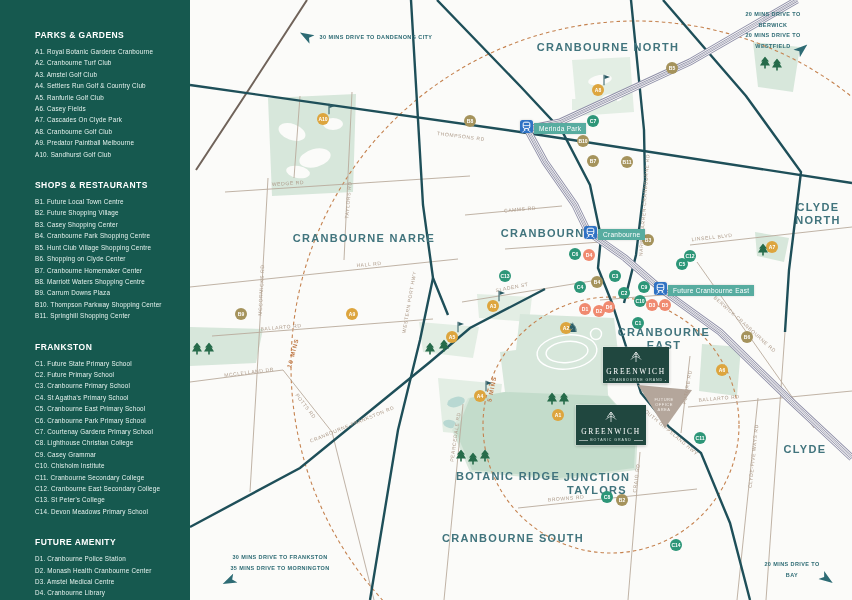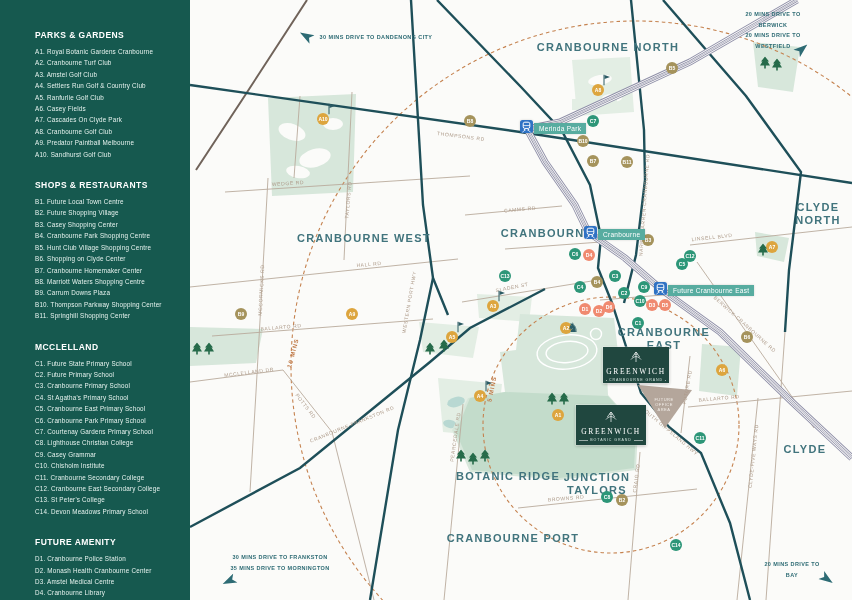--- a/index.html
+++ b/index.html
@@ -134,31 +134,31 @@
     <use href="#railA" class="rl4"></use>
       <use href="#railB" class="rl4"></use>
     <use href="#railA" class="rl5"></use>
       <use href="#railB" class="rl5"></use>
 
     <path class="future-tri" d="M638,385 L692,390 L665,428 Z"></path>
   </svg>
 
   <div class="overlays" id="overlays">
       <div class="region-label" style="left: 608px; top: 47px;">CRANBOURNE NORTH</div>
-      <div class="region-label" style="left: 364px; top: 238px;">CRANBOURNE WEST</div>
+      <div class="region-label" style="left: 364px; top: 238px;">CRANBOURNE NARRE</div>
       <div class="region-label" style="left: 547px; top: 233px;">CRANBOURNE</div>
       <div class="region-label" style="left: 818px; top: 214px;">CLYDE
 NORTH</div>
       <div class="region-label" style="left: 664px; top: 339px;">CRANBOURNE
 EAST</div>
       <div class="region-label" style="left: 805px; top: 449px;">CLYDE</div>
       <div class="region-label" style="left: 508px; top: 476px;">BOTANIC RIDGE</div>
       <div class="region-label" style="left: 597px; top: 484px;">JUNCTION
 TAYLORS</div>
-      <div class="region-label" style="left: 513px; top: 538px;">CRANBOURNE PORT</div>
+      <div class="region-label" style="left: 513px; top: 538px;">CRANBOURNE SOUTH</div>
       <div class="road-label" style="left: 461px; top: 136px; transform: translate(-50%, -50%) rotate(7deg);">THOMPSONS RD</div>
       <div class="road-label" style="left: 288px; top: 183px; transform: translate(-50%, -50%) rotate(-4deg);">WEDGE RD</div>
       <div class="road-label" style="left: 348px; top: 200px; transform: translate(-50%, -50%) rotate(-85deg);">TAYLORS RD</div>
       <div class="road-label" style="left: 520px; top: 209px; transform: translate(-50%, -50%) rotate(-5deg);">CAMMS RD</div>
       <div class="road-label" style="left: 369px; top: 264px; transform: translate(-50%, -50%) rotate(-5deg);">HALL RD</div>
       <div class="road-label" style="left: 261px; top: 290px; transform: translate(-50%, -50%) rotate(-87deg);">MCCORMICKS RD</div>
       <div class="road-label" style="left: 409px; top: 302px; transform: translate(-50%, -50%) rotate(-80deg);">WESTERN PORT HWY</div>
       <div class="road-label" style="left: 281px; top: 327px; transform: translate(-50%, -50%) rotate(-5deg);">BALLARTO RD</div>
       <div class="road-label" style="left: 512px; top: 287px; transform: translate(-50%, -50%) rotate(-11deg);">SLADEN ST</div>
       <div class="road-label" style="left: 644px; top: 205px; transform: translate(-50%, -50%) rotate(-86deg);">NARRE WARREN-CRANBOURNE RD</div>
@@ -410,21 +410,21 @@
         <div class="leg-i">B2. Future Shopping Village</div>
         <div class="leg-i">B3. Casey Shopping Center</div>
         <div class="leg-i">B4. Cranbourne Park Shopping Centre</div>
         <div class="leg-i">B5. Hunt Club Village Shopping Centre</div>
         <div class="leg-i">B6. Shopping on Clyde Center</div>
         <div class="leg-i">B7. Cranbourne Homemaker Center</div>
         <div class="leg-i">B8. Marriott Waters Shopping Centre</div>
         <div class="leg-i">B9. Carrum Downs Plaza</div>
         <div class="leg-i">B10. Thompson Parkway Shopping Center</div>
         <div class="leg-i">B11. Springhill Shopping Center</div>
-        <div class="leg-h">MCCLELLAND</div>
+        <div class="leg-h">FRANKSTON</div>
         <div class="leg-i">C1. Future State Primary School</div>
         <div class="leg-i">C2. Future Primary School</div>
         <div class="leg-i">C3. Cranbourne Primary School</div>
         <div class="leg-i">C4. St Agatha's Primary School</div>
         <div class="leg-i">C5. Cranbourne East Primary School</div>
         <div class="leg-i">C6. Cranbourne Park Primary School</div>
         <div class="leg-i">C7. Courtenay Gardens Primary School</div>
         <div class="leg-i">C8. Lighthouse Christian College</div>
         <div class="leg-i">C9. Casey Grammar</div>
         <div class="leg-i">C10. Chisholm Institute</div>

